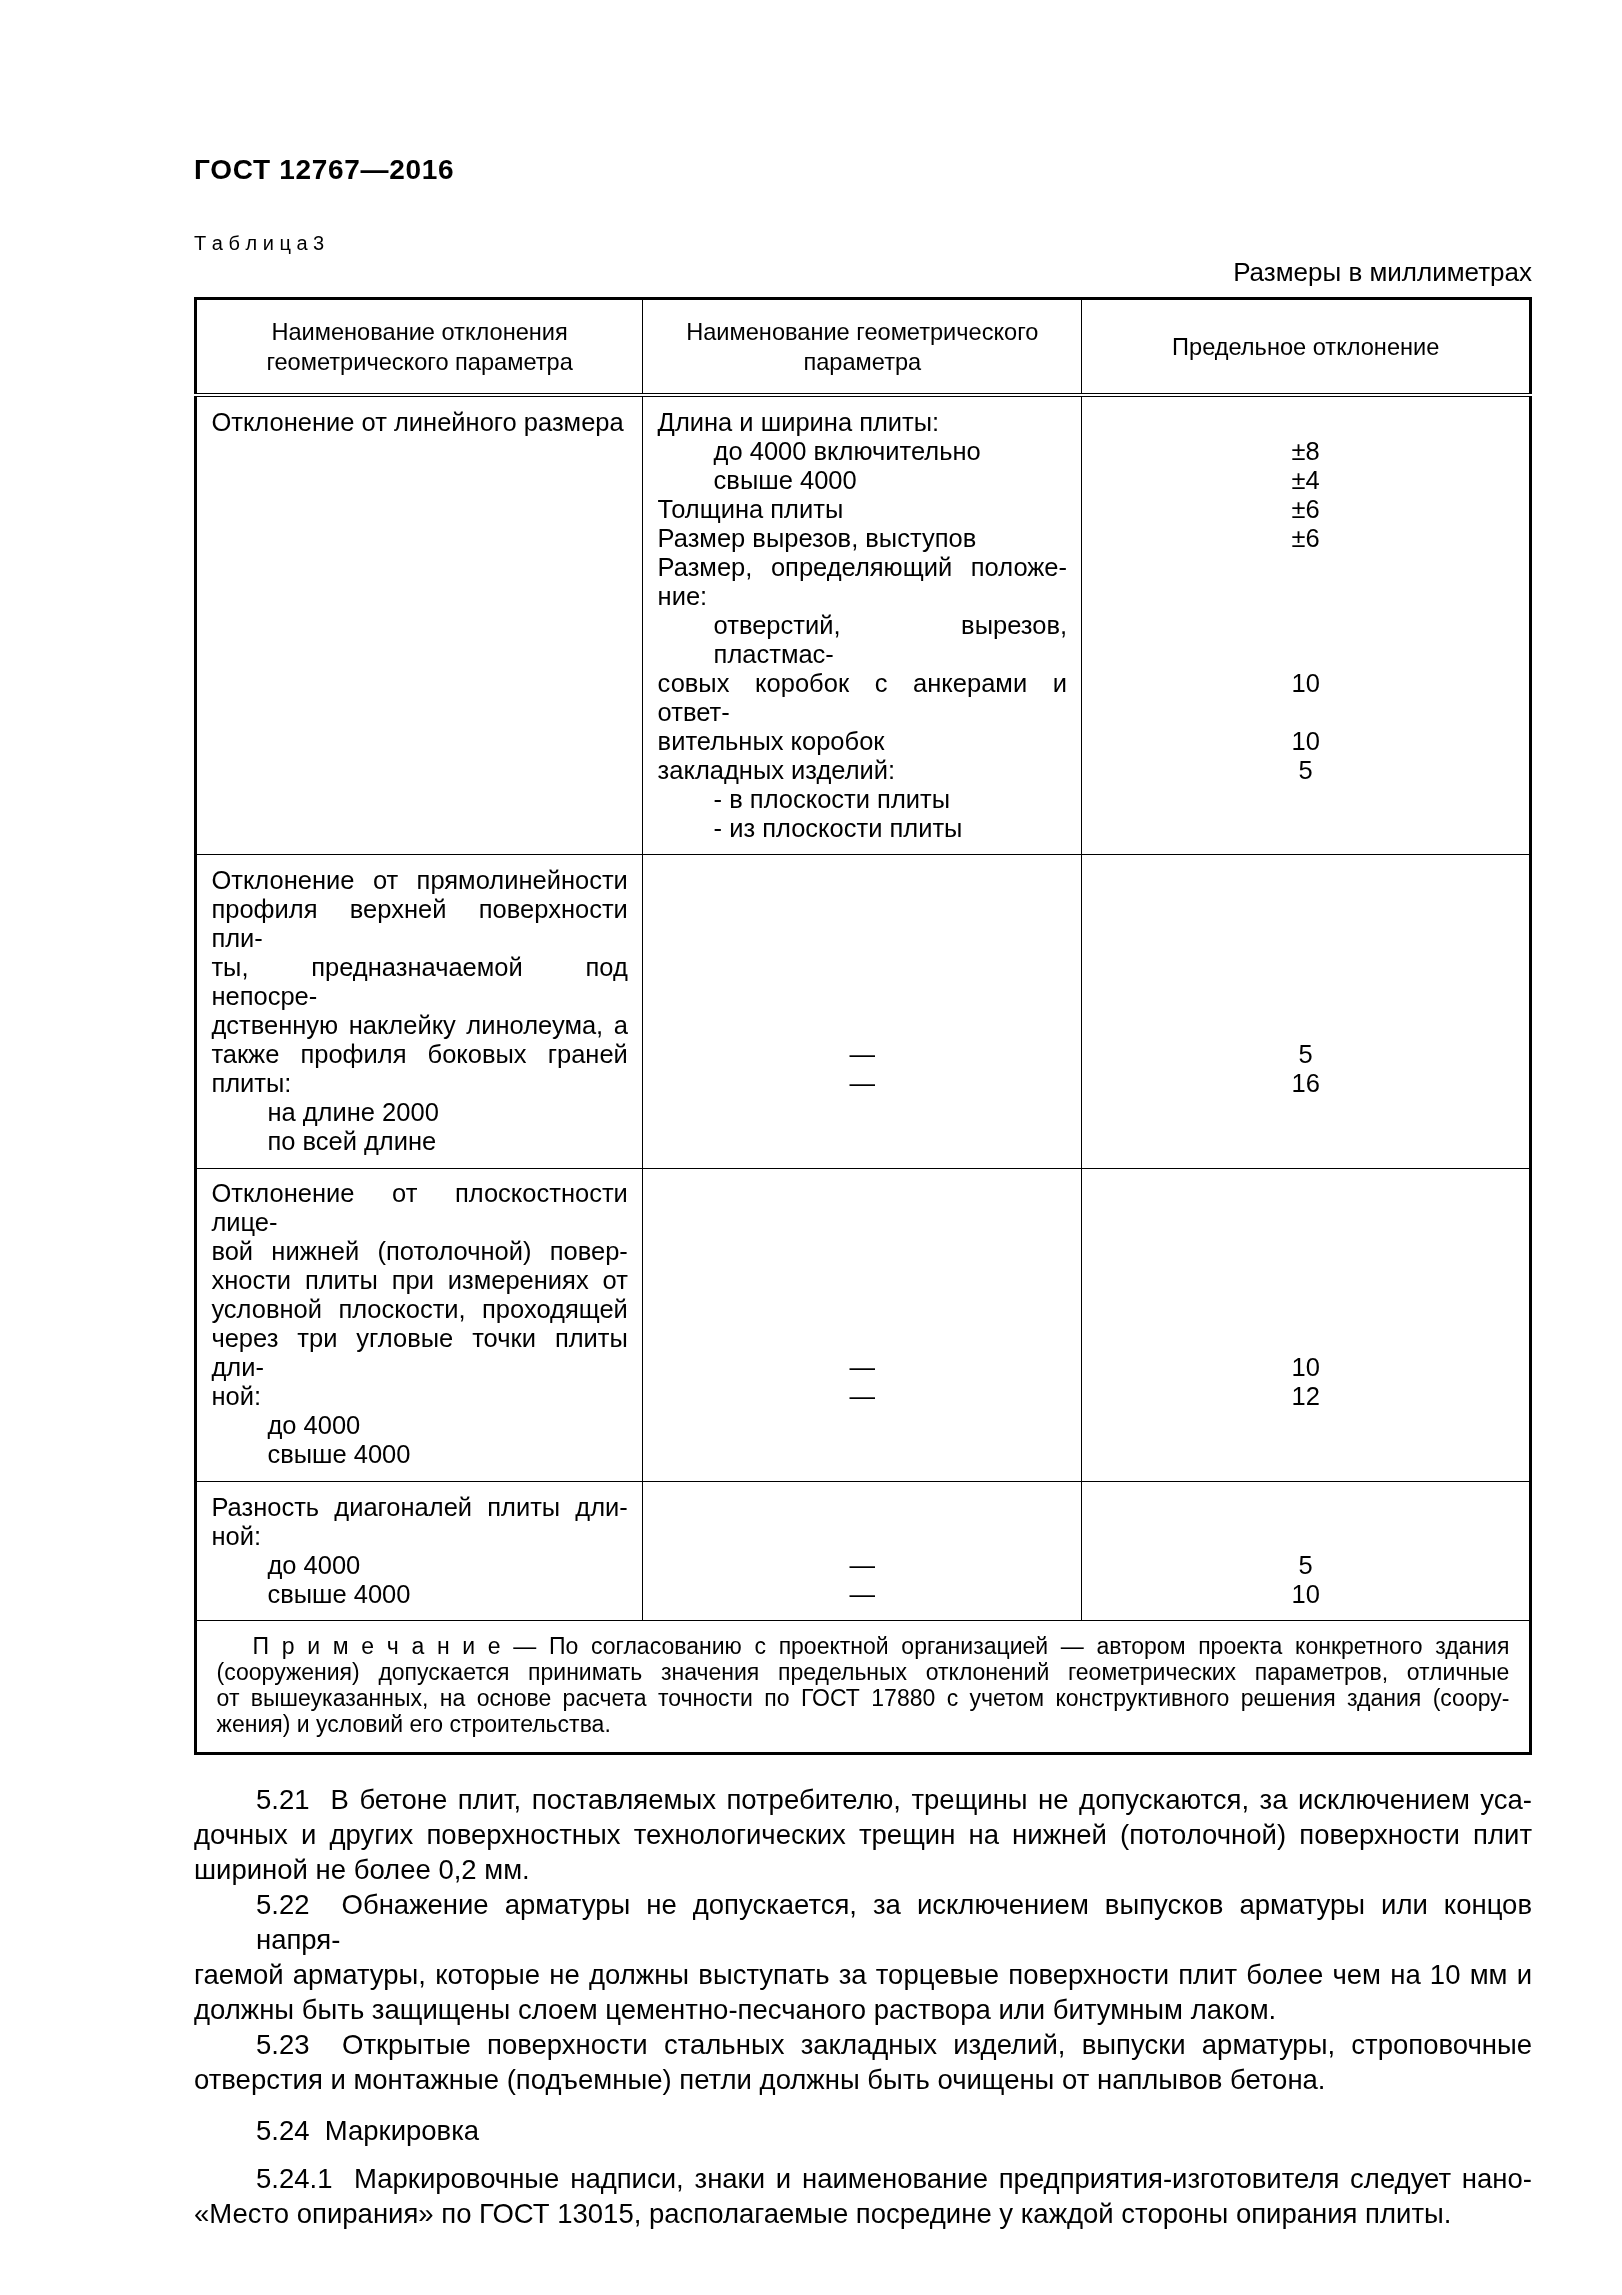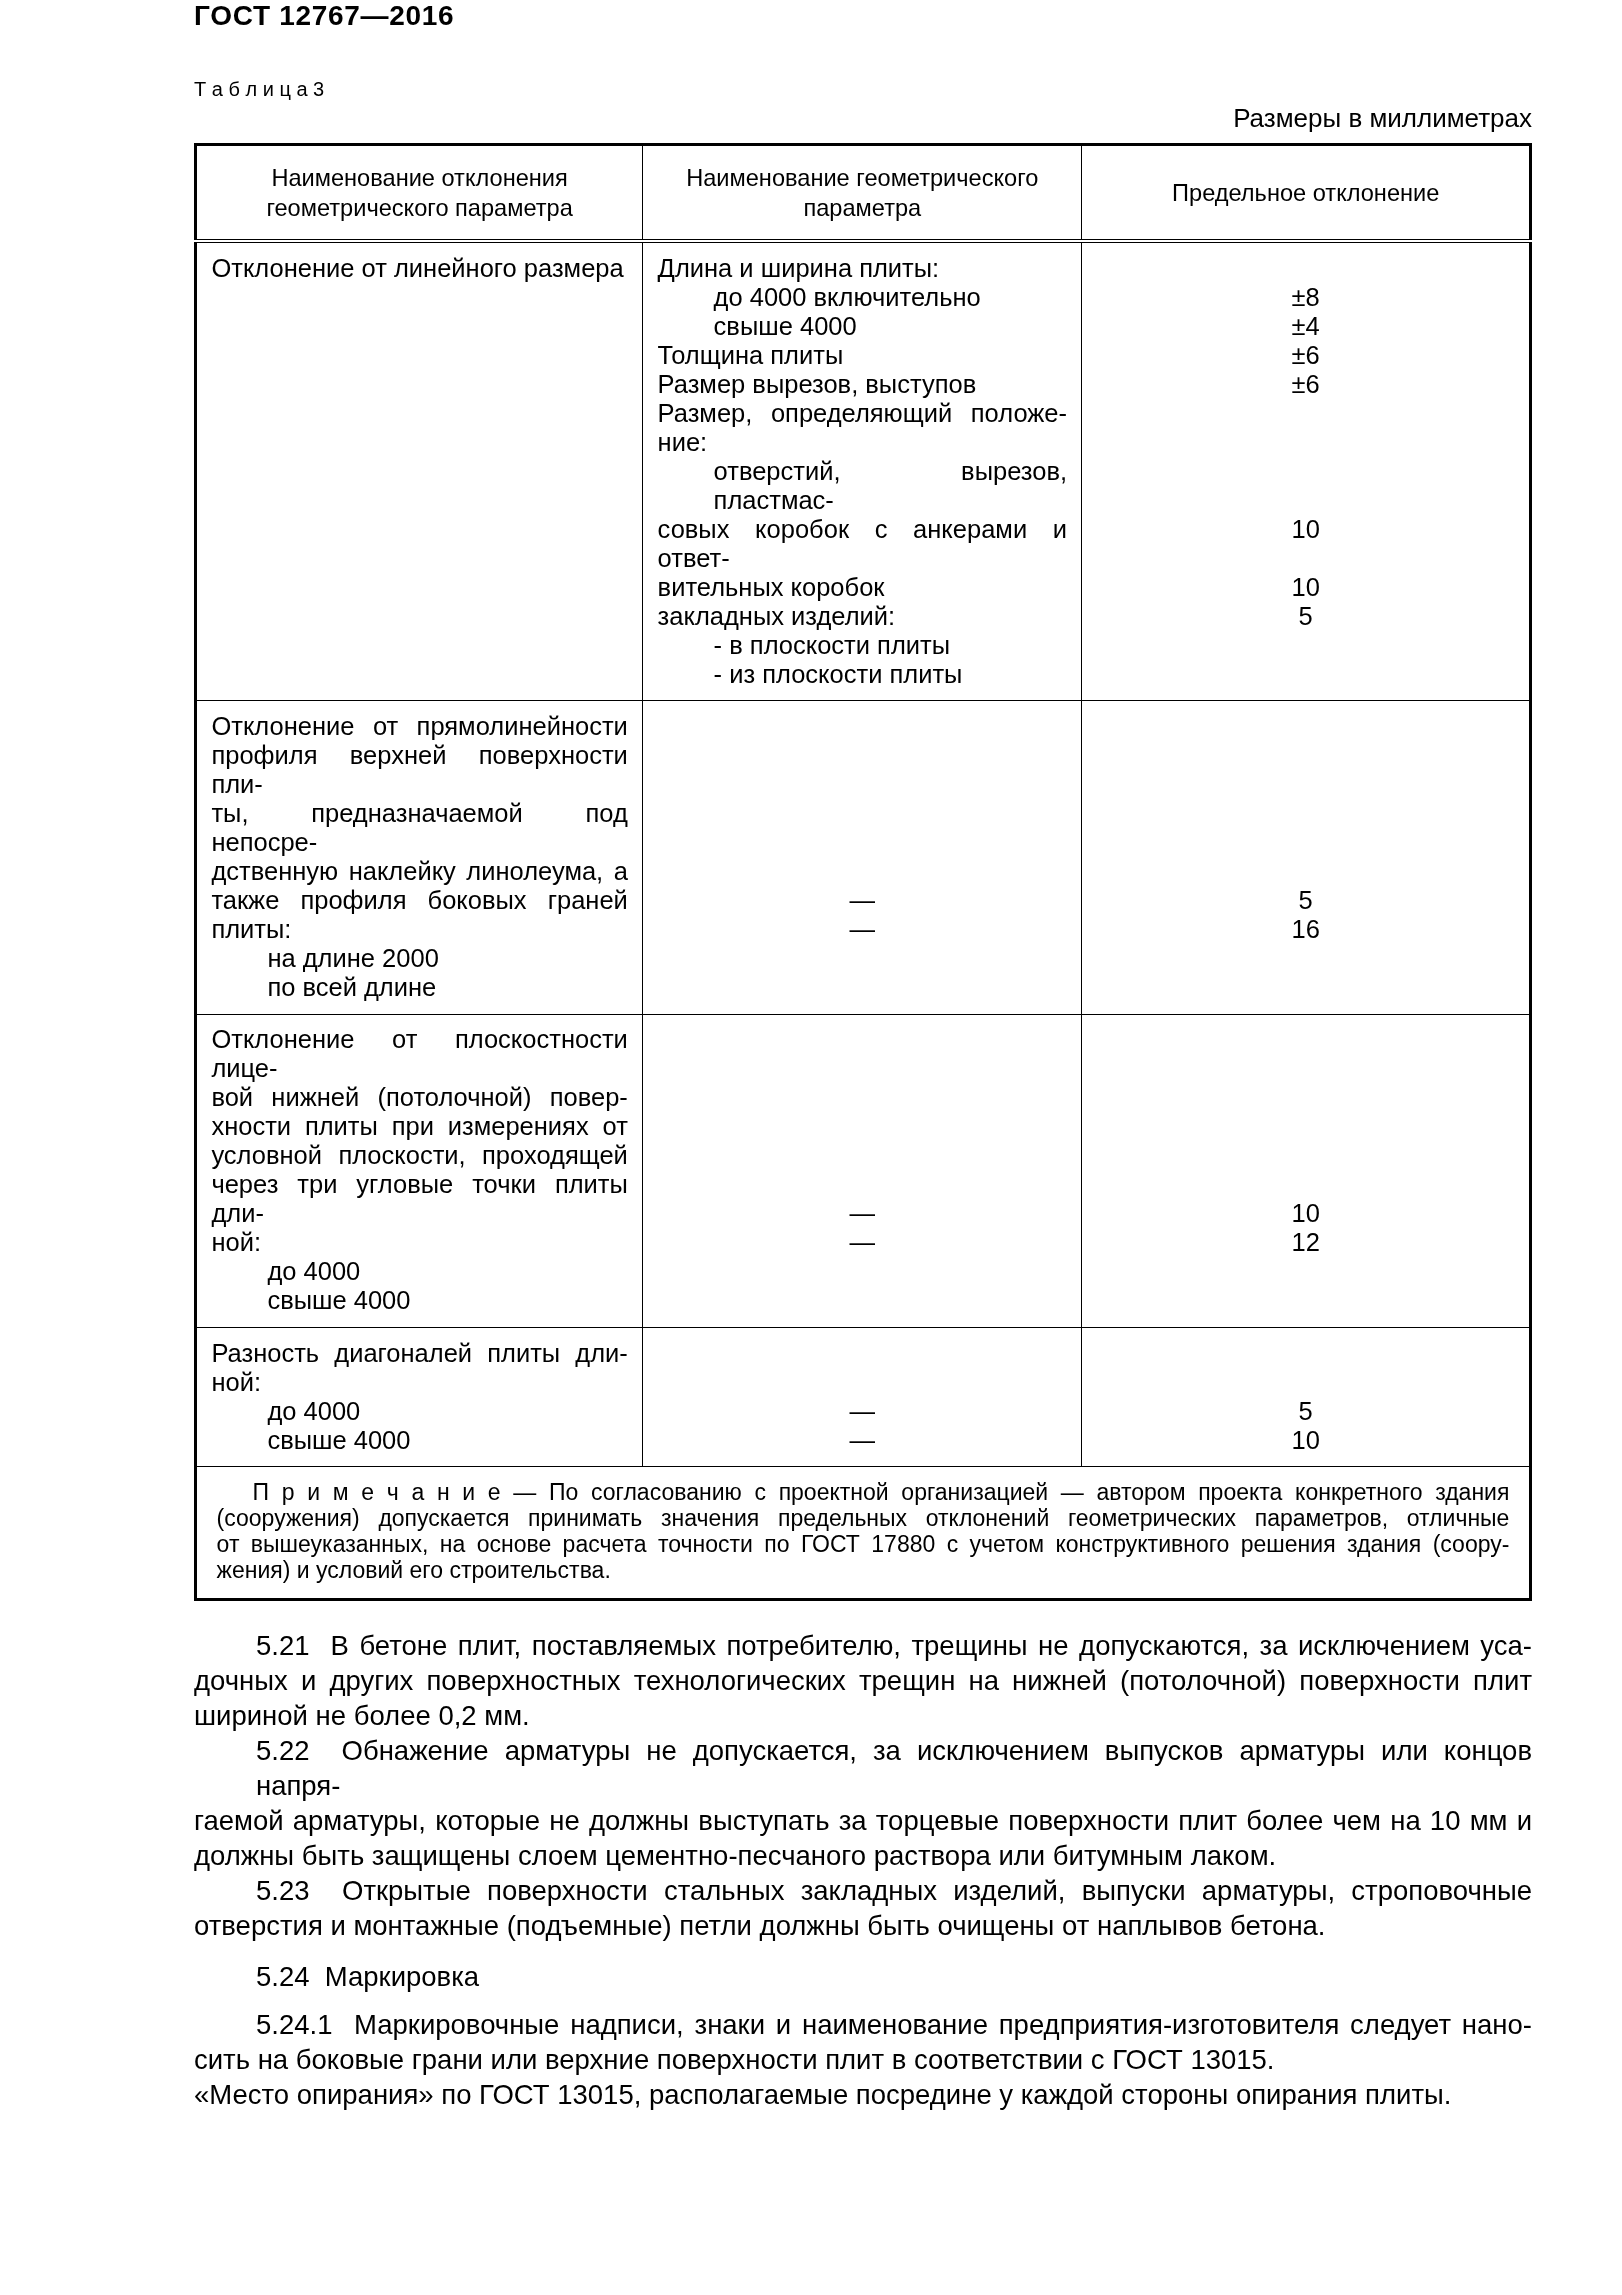--- a/index.html
+++ b/index.html
@@ -10,20 +10,21 @@
     font-family:"Liberation Sans", sans-serif;
     color:#000;
     overflow:hidden;
   }
   .content {
     position:absolute;
     left:194px; top:0;
     width:1338px;
   }
   .doc-code {
+    margin-top:154px;
     font-size:28px;
     font-weight:bold;
     letter-spacing:0.7px;
   }
   .tbl-caption {
     margin-top:46px;
     font-size:20px;
   }
   .units {
     margin-top:2px;
@@ -247,21 +248,20 @@
         </div>
         <div class="sec">
           <div class="ln s-i s-j">5.23  Открытые поверхности стальных закладных изделий, выпуски арматуры, строповочные</div>
           <div class="ln">отверстия и монтажные (подъемные) петли должны быть очищены от наплывов бетона.</div>
         </div>
         <div class="sec bold">
           <div class="ln s-i">5.24  Маркировка</div>
         </div>
         <div class="sec">
           <div class="ln s-i s-j">5.24.1  Маркировочные надписи, знаки и наименование предприятия-изготовителя следует нано-</div>
-          <div class="ln">сить на боковые грани или верхние поверхности плит в соответствии с ГОСТ 13015.</div>
         </div>
         <div class="sec">
           <div class="ln">«Место опирания» по ГОСТ 13015, располагаемые посредине у каждой стороны опирания плиты.</div>
         </div>
       </div>
 
   </div>
 </div>
 
 

